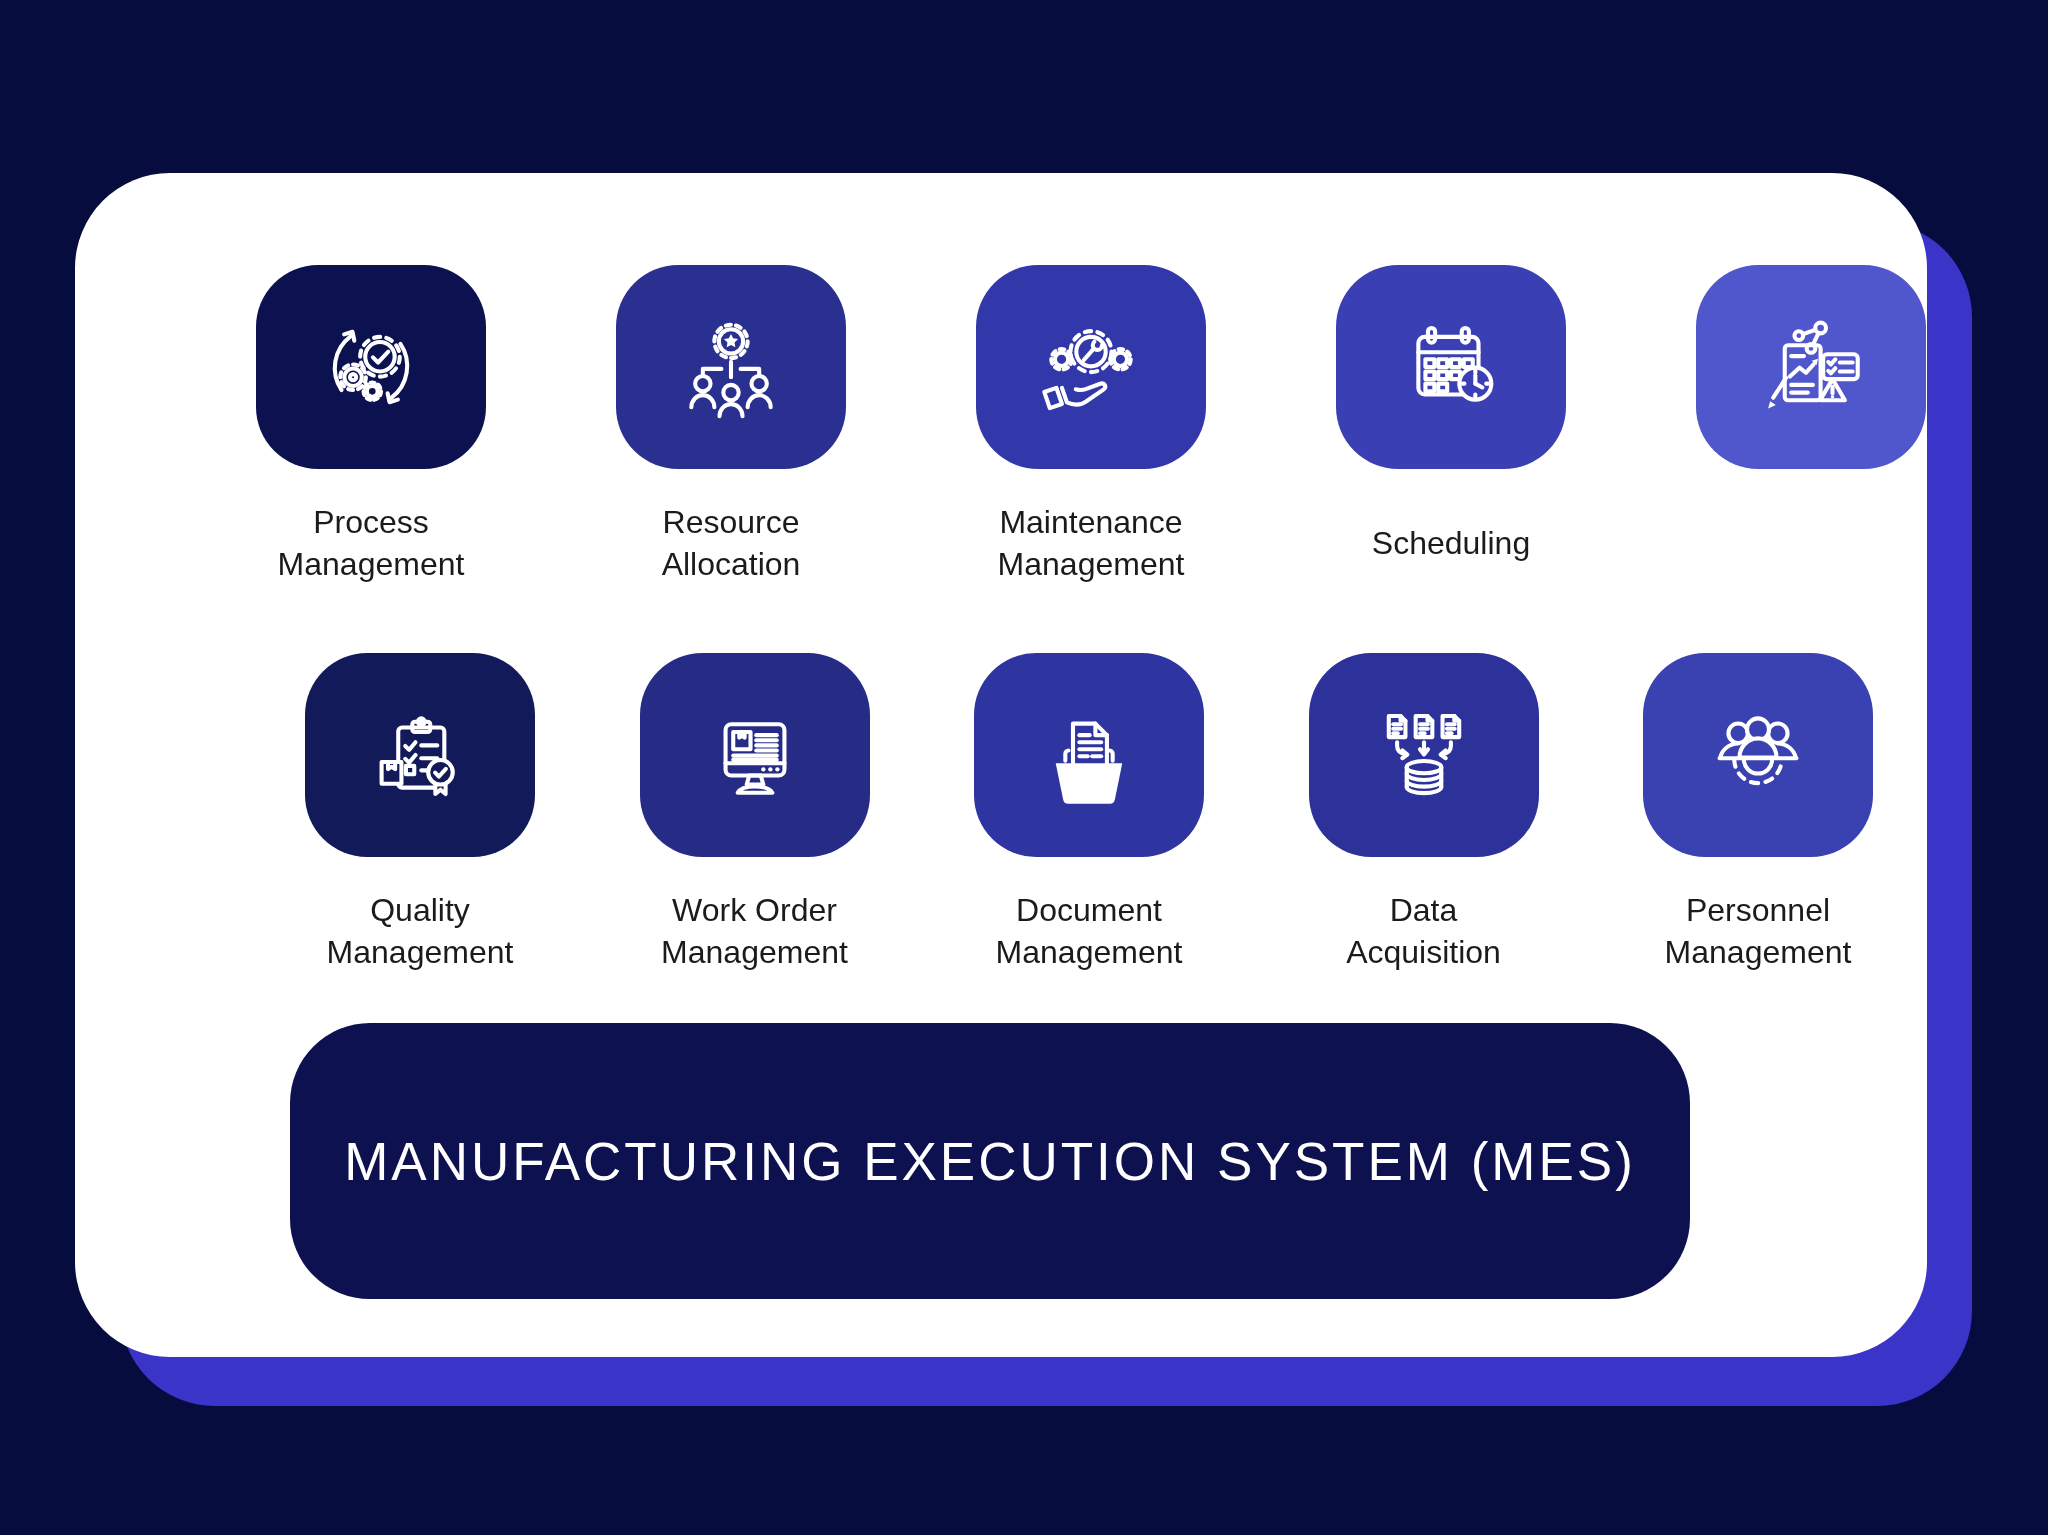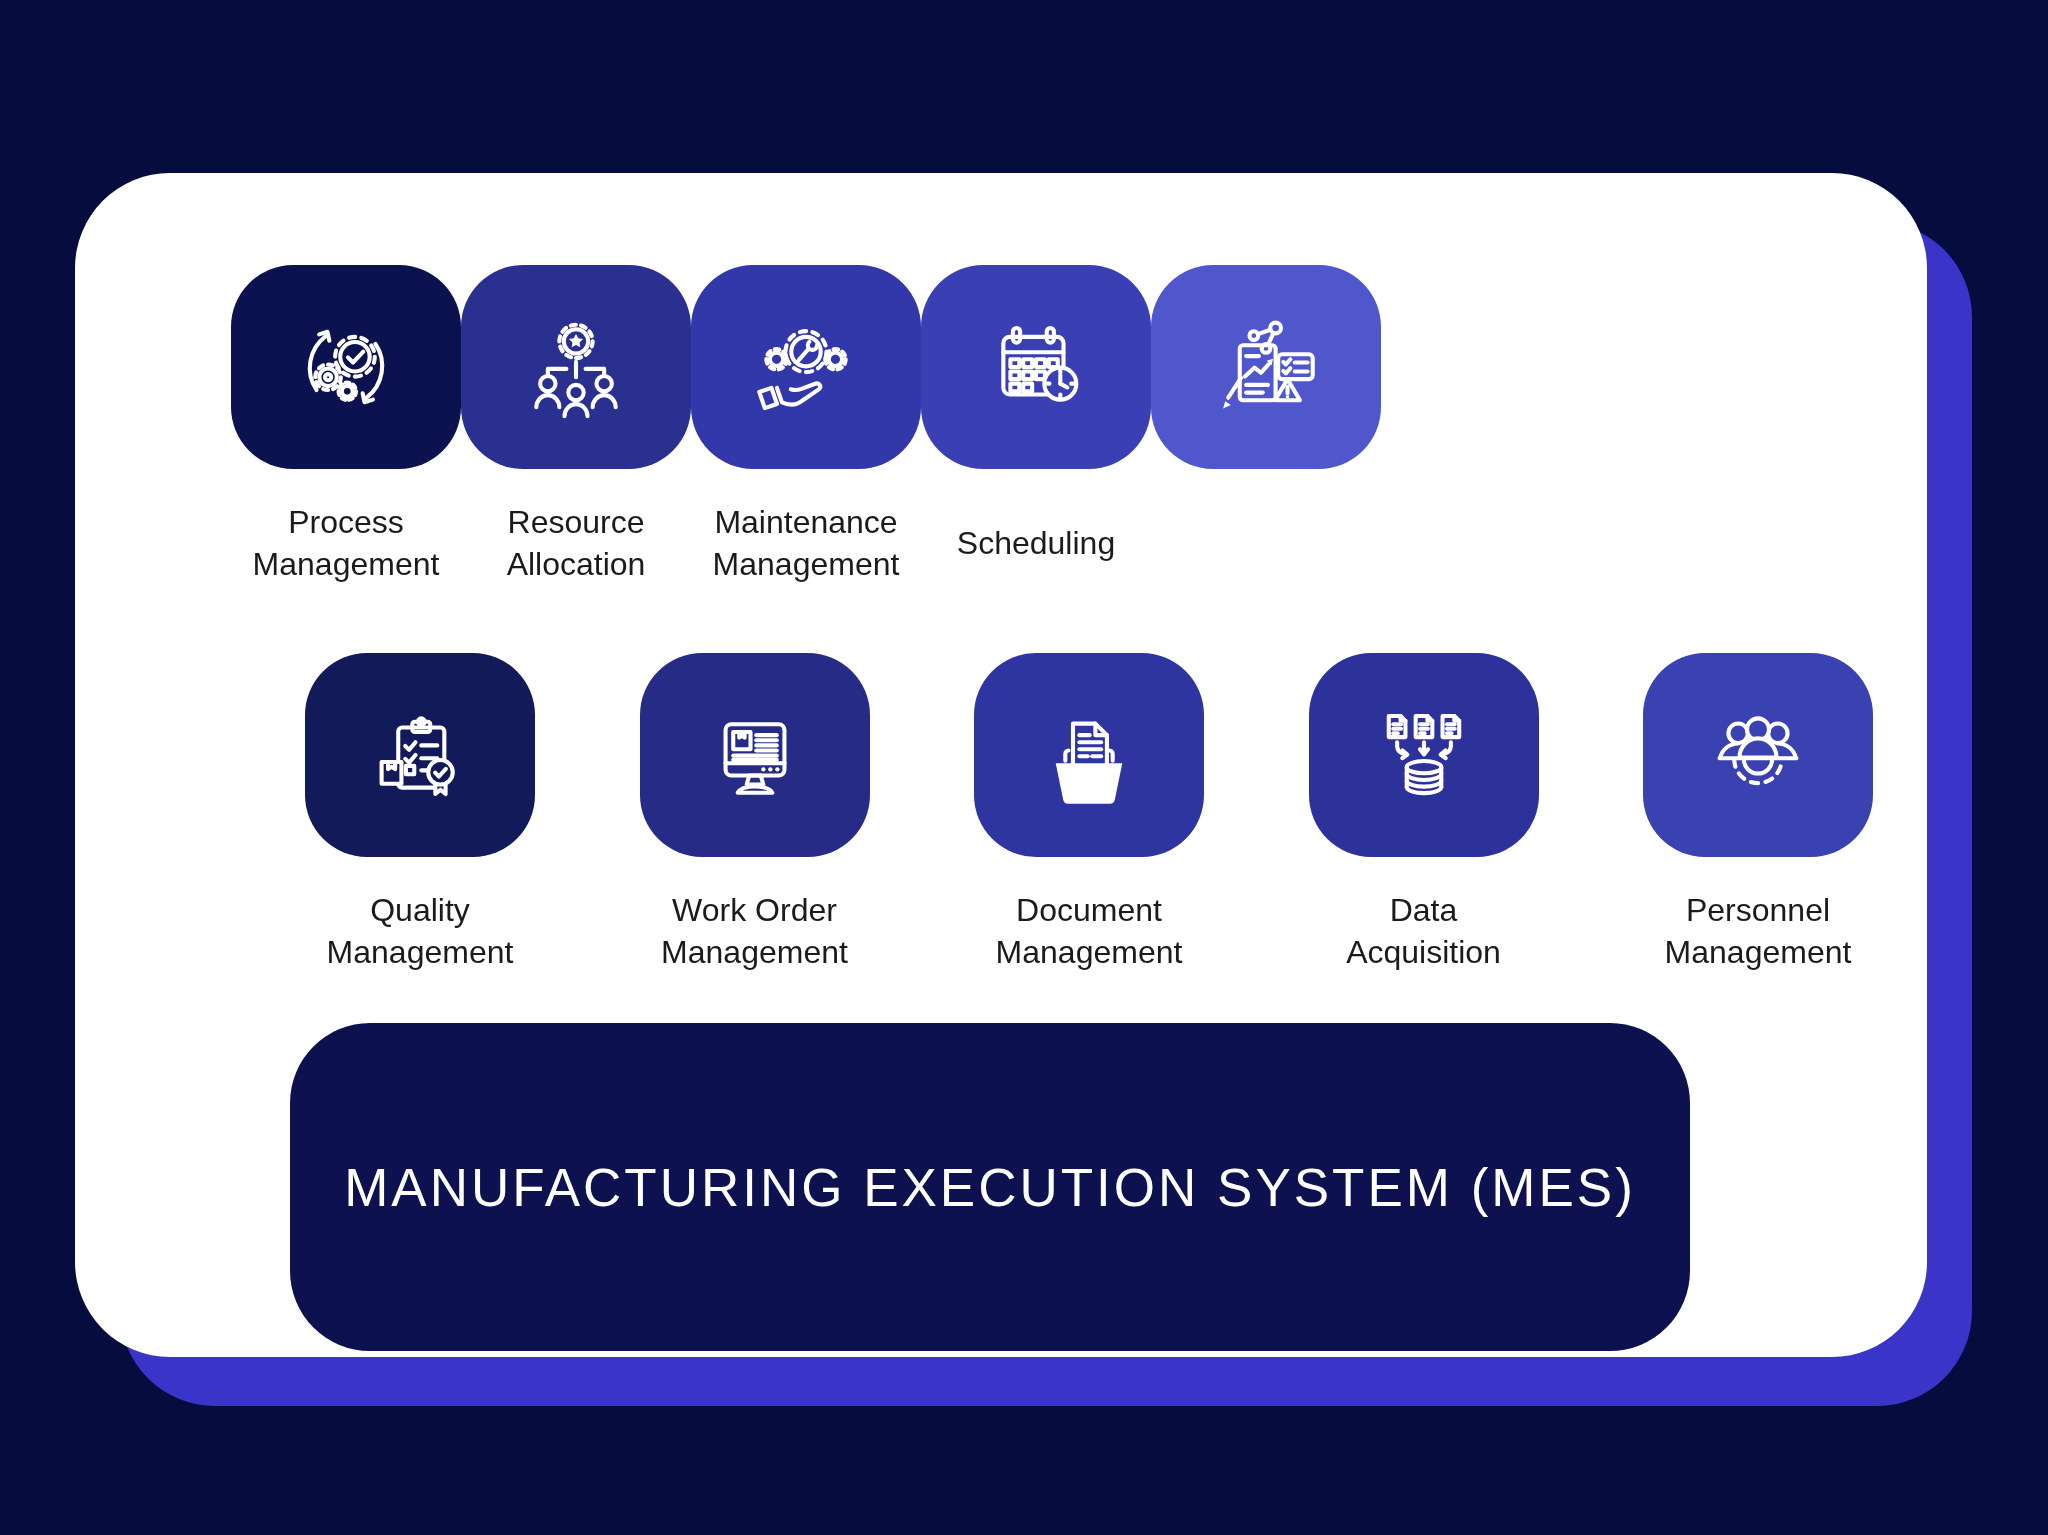--- a/index.html
+++ b/index.html
@@ -10,35 +10,35 @@
   }
   .shadow-card{
     position:absolute;left:120px;top:222px;width:1852px;height:1184px;
     background:var(--shadow-card,#3a35c8);border-radius:95px;
   }
   .white-card{
     position:absolute;left:75px;top:173px;width:1852px;height:1184px;
     background:var(--card,#ffffff);border-radius:95px;
   }
   .tile-row{position:absolute;display:flex;}
-  .row-1{left:156px;top:92px;width:1670px;justify-content:flex-start;}
+  .row-1{left:181px;top:92px;width:1670px;justify-content:space-between;}
   .row-2{left:230px;top:480px;width:1568px;justify-content:space-between;}
   .col{width:230px;display:flex;flex-direction:column;align-items:center;}
   .tile{
     width:230px;height:204px;border-radius:62px;
     display:flex;align-items:center;justify-content:center;
   }
   .tile-label{
     margin-top:28px;width:320px;height:92px;
     display:flex;align-items:center;justify-content:center;
     text-align:center;white-space:pre-line;
     font-size:32px;line-height:1.32;color:var(--label-text,#1b1b1b);
   }
   .banner{
-    position:absolute;left:215px;top:850px;width:1400px;height:328px;
+    position:absolute;left:215px;top:850px;width:1400px;height:276px;
     background:var(--banner,#0d1150);border-radius:80px;
     display:flex;align-items:center;justify-content:center;
   }
   .banner-title{
     color:#ffffff;font-size:53px;letter-spacing:3px;white-space:nowrap;
   }
   
   .icon{width:128px;height:128px;}
   .icon *{stroke:var(--icon-stroke,#ffffff);fill:none;stroke-width:3.2;
           stroke-linecap:round;stroke-linejoin:round;}

